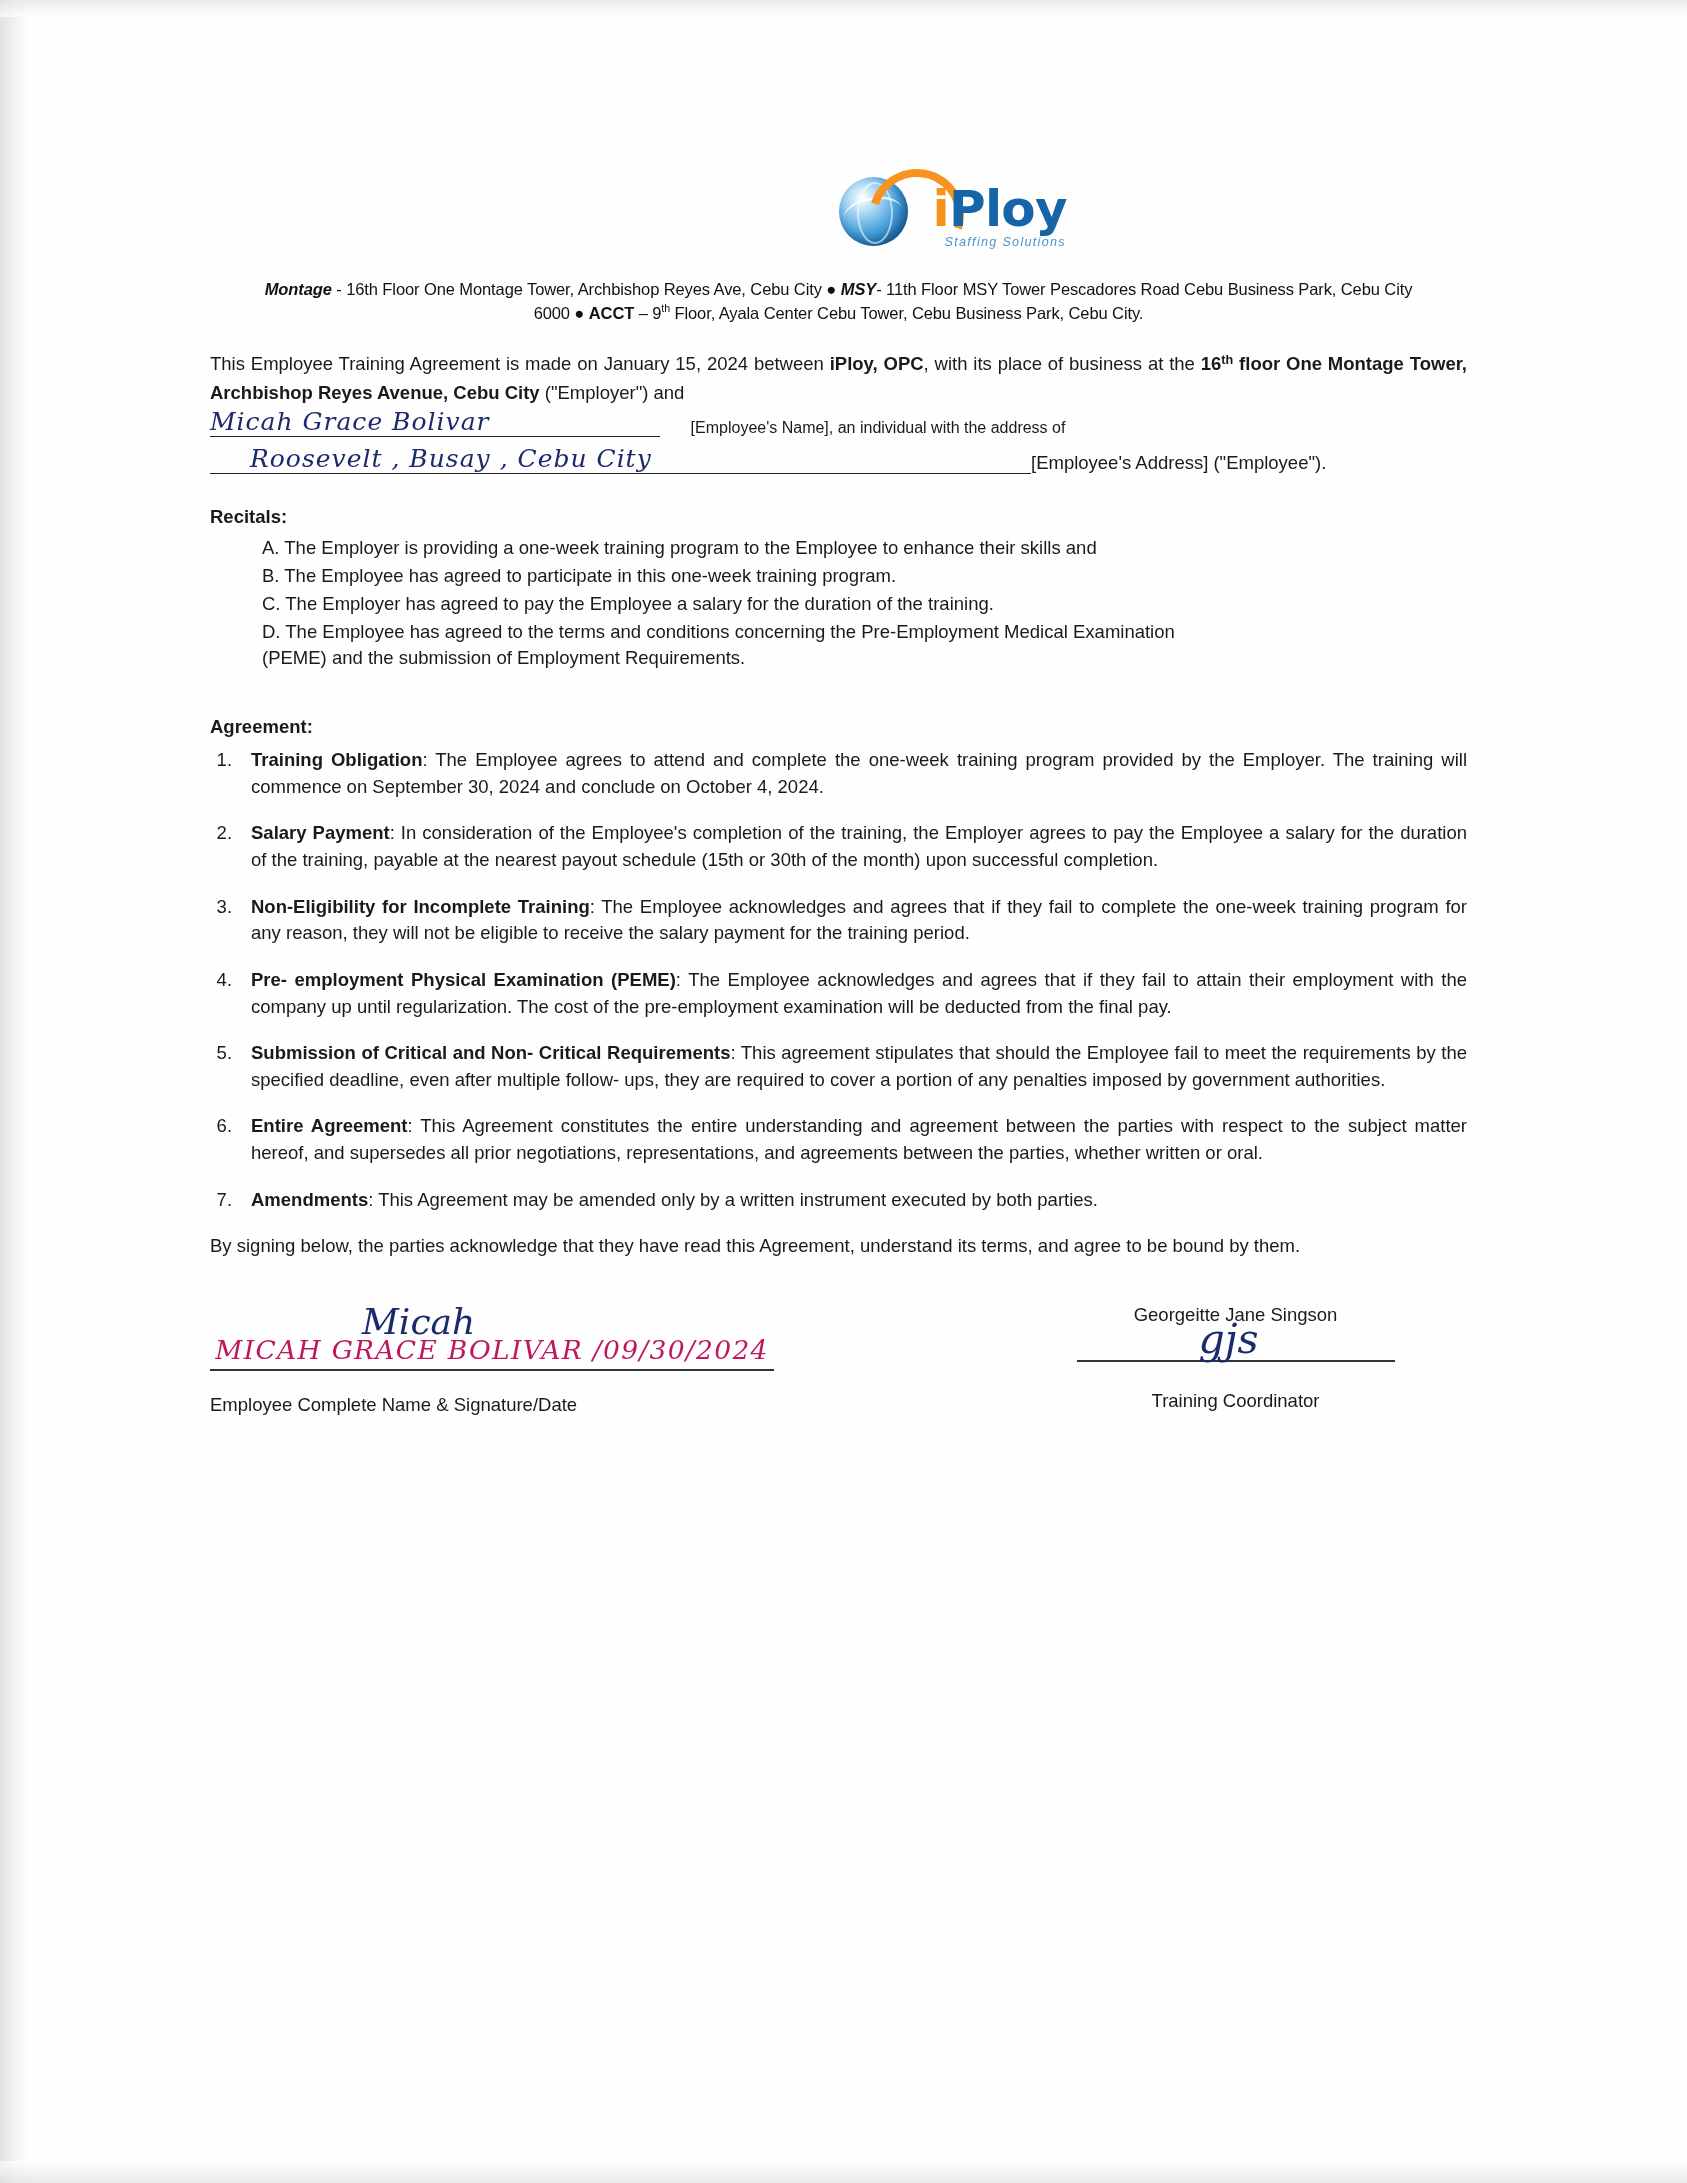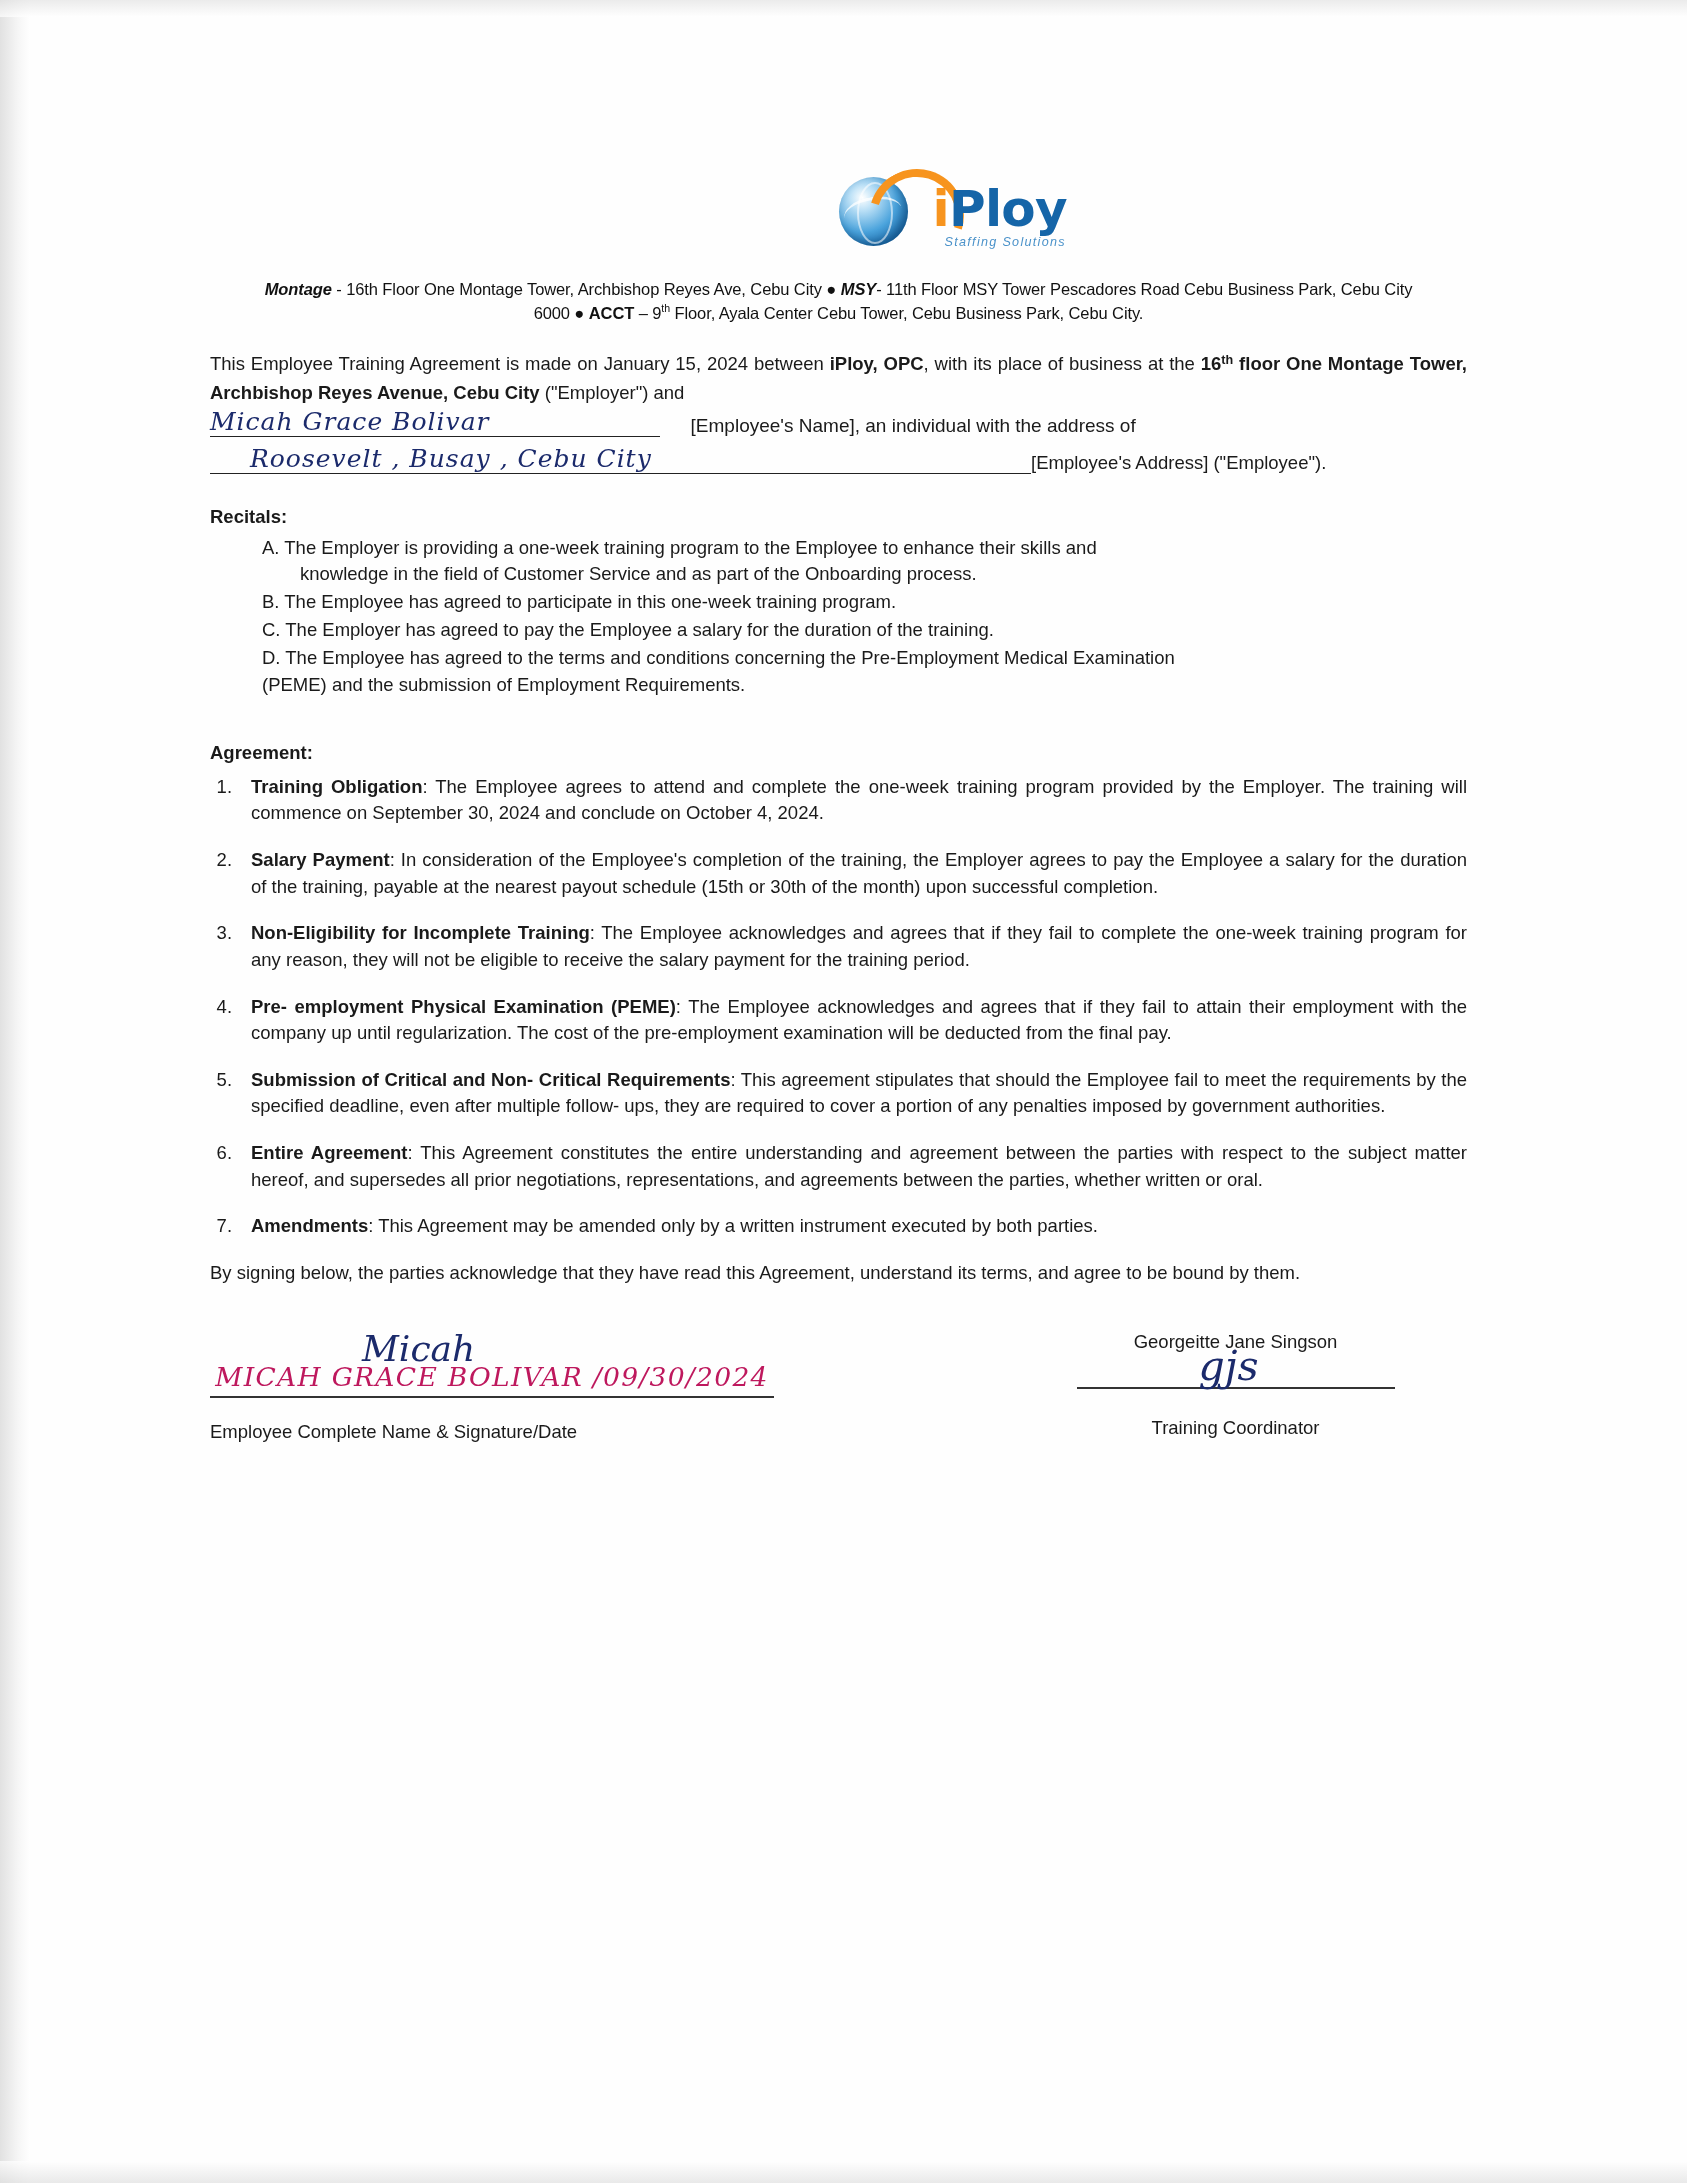--- a/index.html
+++ b/index.html
@@ -314,38 +314,37 @@
 
     <div class="intro-line">
       <span>This Employee Training Agreement is made on January 15, 2024 between </span><b>iPloy, OPC</b><span>, with its place of business at the </span><b>16</b><b><sup>th</sup></b><b> floor One Montage Tower, Archbishop Reyes Avenue, Cebu City</b><span> ("Employer") and</span>
     </div>
 
     <div class="fill-row" style="height:37px;">
       <div style="display:flex; align-items:flex-end; gap:16px;">
         <div style="width:450px;" class="ruleline">
           <span class="hand">Micah Grace Bolivar</span>
         </div>
-        <div style="flex:1; padding-left:14.6px; font-size:19px; text-align:justify;">[Employee's Name],  an  individual  with  the  address  of</div>
+        <div style="flex:1; padding-left:14.6px; font-size:16px; text-align:justify;">[Employee's Name],  an  individual  with  the  address  of</div>
       </div>
     </div>
 
     <div class="fill-row" style="height:40px;">
       <div style="display:flex; align-items:flex-end; gap:0;">
         <div style="width:781px; padding-left:40px;" class="ruleline">
           <span class="hand">Roosevelt , Busay , Cebu City</span>
         </div>
         <div style="flex:1; font-size:18.5px;">[Employee's Address] ("Employee").</div>
       </div>
     </div>
 
     <div class="section-head">Recitals:</div>
     <div class="recitals">
       <div class="item">
         <span class="hang"><span>A.</span> <span>The Employer is providing a one-week training program to the Employee to enhance their skills and</span></span>
-        <span class="cont">knowledge in the field of Customer Service and as part of the Onboarding process.</span>
       </div>
       <div class="item">
         <span class="hang"><span>B.</span> <span>The Employee has agreed to participate in this one-week training program.</span></span>
       </div>
       <div class="item">
         <span class="hang"><span>C.</span> <span>The Employer has agreed to pay the Employee a salary for the duration of the training.</span></span>
       </div>
       <div class="item">
         <span class="hang"><span>D.</span> <span>The Employee has agreed to the terms and conditions concerning the Pre-Employment Medical Examination</span></span>
         <span style="display:block; padding-left:0;">(PEME) and the submission of Employment Requirements.</span>

